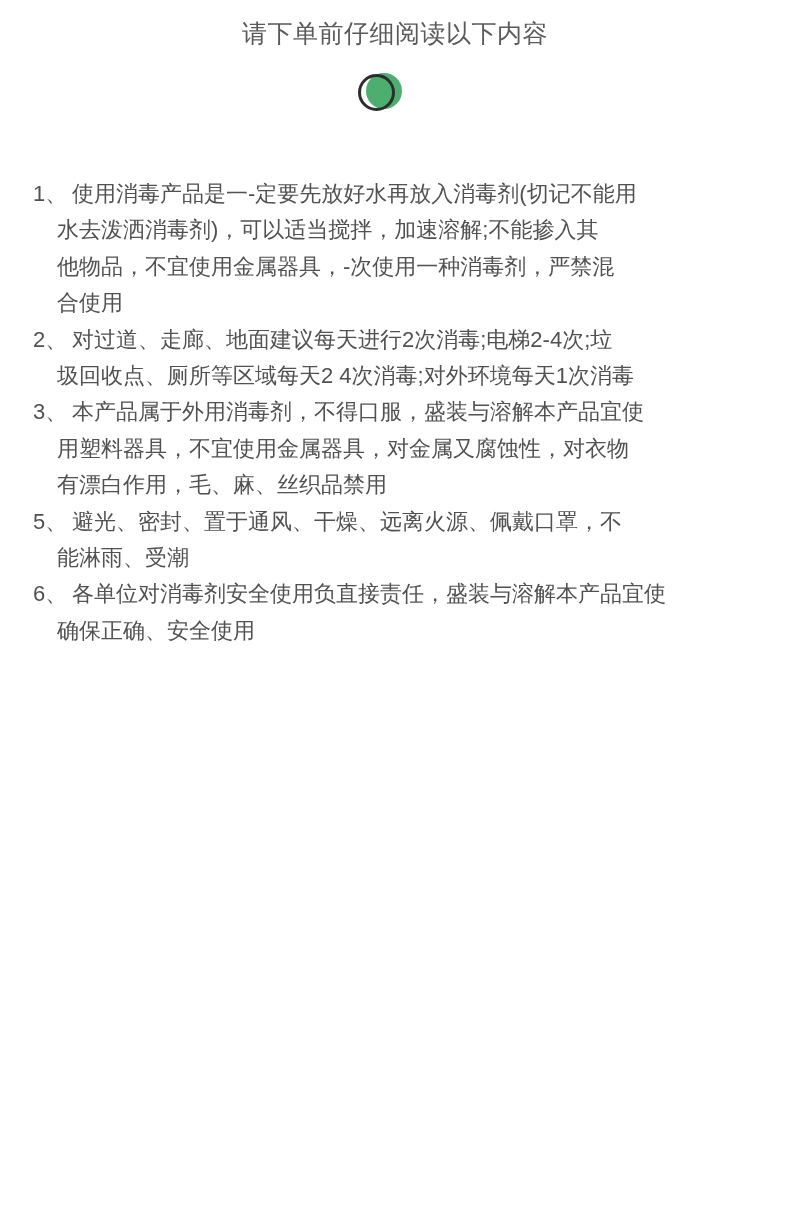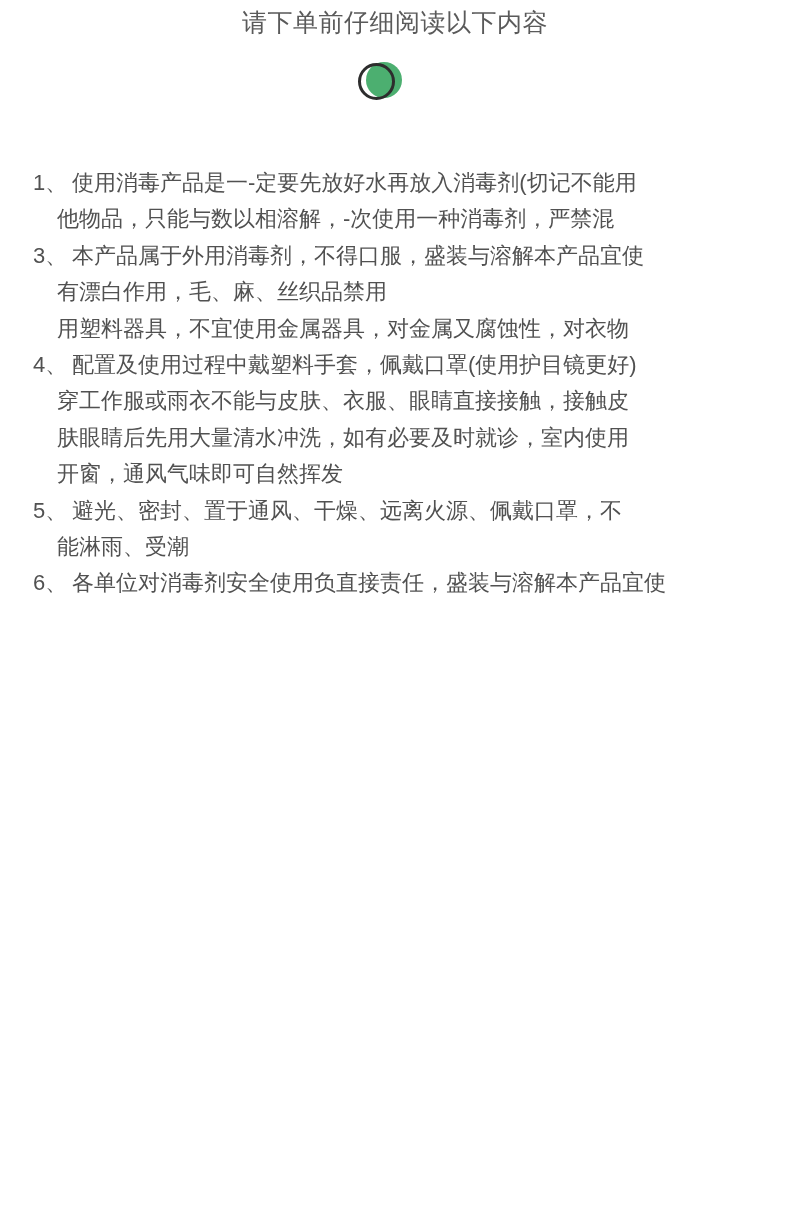--- a/index.html
+++ b/index.html
@@ -8,21 +8,21 @@
     background: #ffffff;
   }
   body {
     width: 790px;
     height: 1227px;
     position: relative;
     overflow: hidden;
     font-family: "Liberation Sans", "DejaVu Sans", sans-serif;
   }
   .page-title {
-    padding-top: 7px;
+    padding-top: 18px;
     text-align: center;
     font-size: 25px;
     line-height: 30px;
     color: #5a5a5a;
     font-weight: 400;
     letter-spacing: 0.5px;
   }
   .dot-icon {
     position: relative;
     width: 44px;
@@ -71,39 +71,40 @@
 
 <div class="dot-icon">
   <span class="dot-fill"></span>
   <span class="dot-ring"></span>
 </div>
 
 <div class="notice">
 
   <div class="item">
     <div class="line"><span class="num">1、</span><span>使用消毒产品是一-定要先放好水再放入消毒剂(切记不能用</span></div>
-    <div class="line cont">他物品，只能与数以相溶解，-次使用一种消毒剂，严禁混</div>
+    <div class="line cont">水去泼洒消毒剂)，可以适当搅拌，加速溶解;不能掺入其</div>
+    <div class="line cont">他物品，不宜使用金属器具，-次使用一种消毒剂，严禁混</div>
+    <div class="line cont">合使用</div>
   </div>
 
+  <div class="item">
+    <div class="line"><span class="num">2、</span><span>对过道、走廊、地面建议每天进行2次消毒;电梯2-4次;垃</span></div>
+    <div class="line cont">圾回收点、厕所等区域每天2 4次消毒;对外环境每天1次消毒</div>
+  </div>
 
   <div class="item">
     <div class="line"><span class="num">3、</span><span>本产品属于外用消毒剂，不得口服，盛装与溶解本产品宜使</span></div>
+    <div class="line cont">用塑料器具，不宜使用金属器具，对金属又腐蚀性，对衣物</div>
     <div class="line cont">有漂白作用，毛、麻、丝织品禁用</div>
-    <div class="line cont">用塑料器具，不宜使用金属器具，对金属又腐蚀性，对衣物</div>
   </div>
 
-  <div class="item">
-    <div class="line"><span class="num">4、</span><span>配置及使用过程中戴塑料手套，佩戴口罩(使用护目镜更好)</span></div>
-    <div class="line cont">穿工作服或雨衣不能与皮肤、衣服、眼睛直接接触，接触皮</div>
-    <div class="line cont">肤眼睛后先用大量清水冲洗，如有必要及时就诊，室内使用</div>
-    <div class="line cont">开窗，通风气味即可自然挥发</div>
-  </div>
 
   <div class="item">
     <div class="line"><span class="num">5、</span><span>避光、密封、置于通风、干燥、远离火源、佩戴口罩，不</span></div>
     <div class="line cont">能淋雨、受潮</div>
   </div>
 
   <div class="item">
     <div class="line"><span class="num">6、</span><span>各单位对消毒剂安全使用负直接责任，盛装与溶解本产品宜使</span></div>
+    <div class="line cont">确保正确、安全使用</div>
   </div>
 
 </div>
 
 </body></html>

